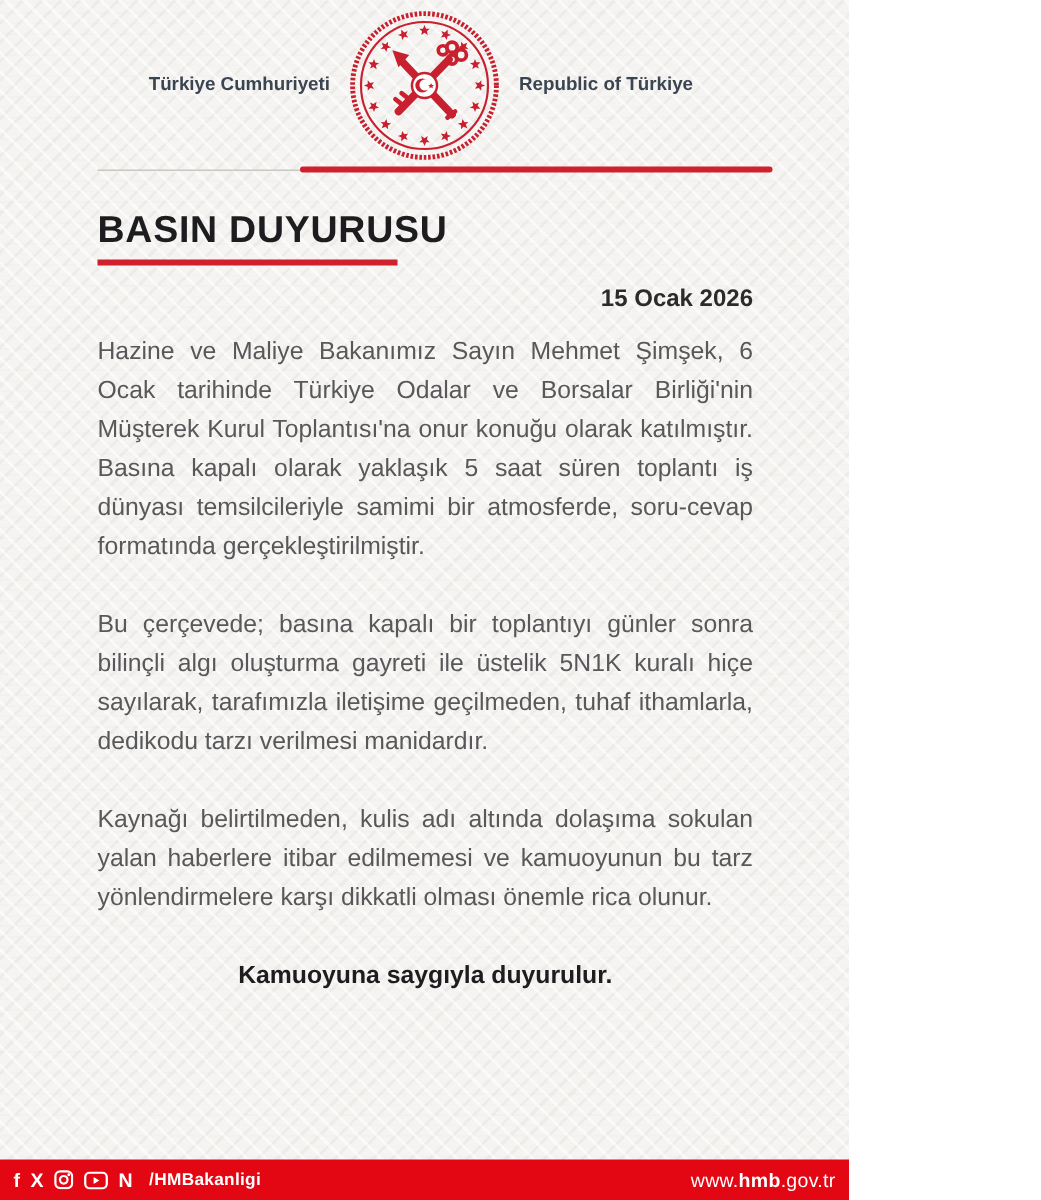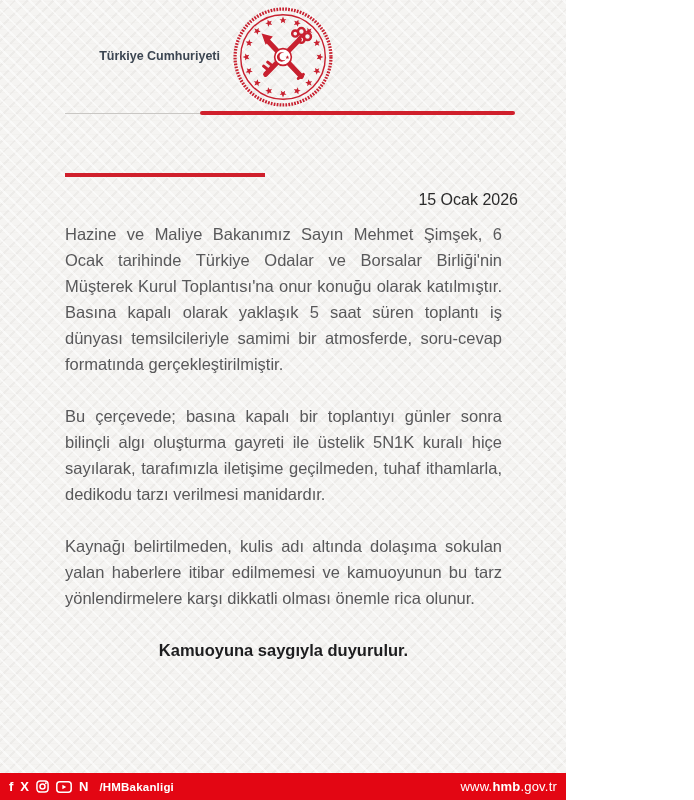--- a/index.html
+++ b/index.html
@@ -20,21 +20,21 @@
   .org-block{width:232px;color:#3b4551;font-size:12.5px;font-weight:700;line-height:1.5;}
   .org-left{text-align:right;}
   .org-right{text-align:left;}
   .emblem-wrap{width:102px;height:102px;margin-top:2px;flex:0 0 auto;}
   
   .divider{position:absolute;top:113px;left:65px;right:64px;height:1px;background:#c9c7c4;}
   .divider-red{position:absolute;top:111px;left:200px;width:315px;height:4px;background:#d0202c;border-radius:2px;}
   
   .title{position:absolute;top:139px;left:65px;font-size:25px;font-weight:800;letter-spacing:.5px;color:#1d1d1f;}
   .title-underline{position:absolute;top:173px;left:65px;width:200px;height:3.5px;background:#d0202c;}
-  .date{position:absolute;top:191px;right:48px;font-size:16px;color:#2b2b2b;}
+  .date{position:absolute;top:191px;right:64px;font-size:16px;color:#2b2b2b;font-weight:bold;}
   .body-text{position:absolute;top:221px;left:65px;right:64px;color:#58585a;font-size:16.5px;line-height:26px;text-align:justify;}
   .body-text p{margin:0 0 26px 0;}
   .closing{font-weight:800;color:#1d1d1f;text-align:center;}
   
   .footer{
     position:absolute;left:0;right:0;bottom:0;height:27px;background:#e30613;
     display:flex;align-items:center;padding:0 9px;box-sizing:border-box;color:#fff;
   }
   .social{display:flex;align-items:center;gap:7px;}
   .glyph-icon{font-weight:800;font-size:13px;line-height:1;color:#fff;}
@@ -106,26 +106,28 @@
         </g>
 
         <circle cx="50" cy="50" r="8.2" fill="#ffffff" stroke="#c8202f" stroke-width="1.6"></circle>
         <circle cx="48.6" cy="50" r="4.6" fill="#c8202f"></circle>
         <circle cx="50.4" cy="49.6" r="3.7" fill="#ffffff"></circle>
         <use href="#star" transform="translate(54.3,50.3) scale(0.55)" fill="#c8202f"></use>
       </svg>
     </div>
 
     <div class="org-block org-right">
+      <div>Republic of Türkiye</div>
     </div>
   </div>
 
   <div class="divider"></div>
   <div class="divider-red"></div>
 
+  <div class="title">BASIN DUYURUSU</div>
   <div class="title-underline"></div>
   <div class="date">15 Ocak 2026</div>
 
   <div class="body-text">
     <p>Hazine ve Maliye Bakanımız Sayın Mehmet Şimşek, 6 Ocak tarihinde Türkiye Odalar ve Borsalar Birliği'nin Müşterek Kurul Toplantısı'na onur konuğu olarak katılmıştır. Basına kapalı olarak yaklaşık 5 saat süren toplantı iş dünyası temsilcileriyle samimi bir atmosferde, soru-cevap formatında gerçekleştirilmiştir.</p>
     <p>Bu çerçevede; basına kapalı bir toplantıyı günler sonra bilinçli algı oluşturma gayreti ile üstelik 5N1K kuralı hiçe sayılarak, tarafımızla iletişime geçilmeden, tuhaf ithamlarla, dedikodu tarzı verilmesi manidardır.</p>
     <p>Kaynağı belirtilmeden, kulis adı altında dolaşıma sokulan yalan haberlere itibar edilmemesi ve kamuoyunun bu tarz yönlendirmelere karşı dikkatli olması önemle rica olunur.</p>
     <p class="closing">Kamuoyuna saygıyla duyurulur.</p>
   </div>
 

